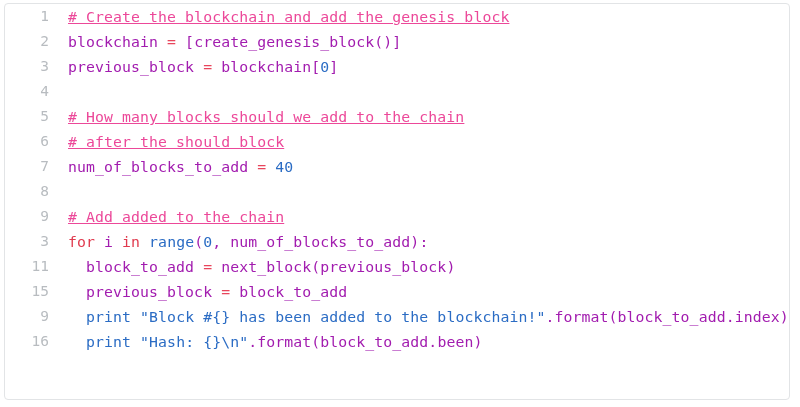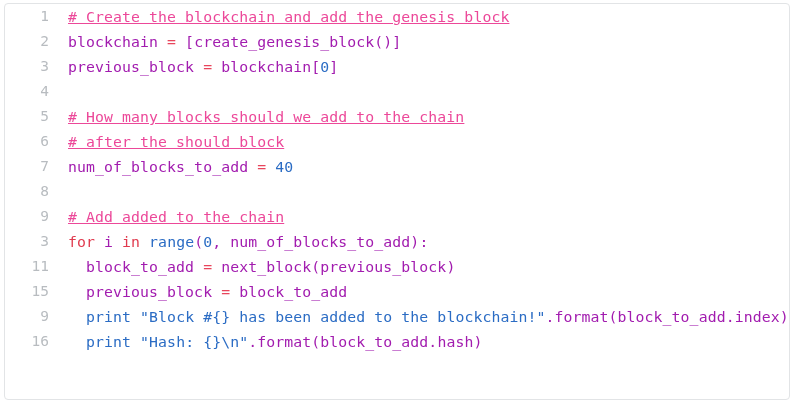--- a/index.html
+++ b/index.html
@@ -122,17 +122,17 @@
         <tr>
           <td class="gutter">15</td>
           <td class="code-cell"><span class="tok-pln">  previous_block </span><span class="tok-op">=</span><span class="tok-pln"> block_to_add</span></td>
         </tr>
         <tr>
           <td class="gutter">9</td>
           <td class="code-cell"><span class="tok-pln">  </span><span class="tok-fn">print</span><span class="tok-pln"> </span><span class="tok-str">"Block #{} has been added to the blockchain!"</span><span class="tok-pln">.format(block_to_add.index)</span></td>
         </tr>
         <tr>
           <td class="gutter">16</td>
-          <td class="code-cell"><span class="tok-pln">  </span><span class="tok-fn">print</span><span class="tok-pln"> </span><span class="tok-str">"Hash: {}\n"</span><span class="tok-pln">.format(block_to_add.hash)</span></td>
+          <td class="code-cell"><span class="tok-pln">  </span><span class="tok-fn">print</span><span class="tok-pln"> </span><span class="tok-str">"Hash: {}\n"</span><span class="tok-pln">.format(block_to_add.been)</span></td>
         </tr>
       </tbody>
   </table>
 </div>
 
 </body></html>

